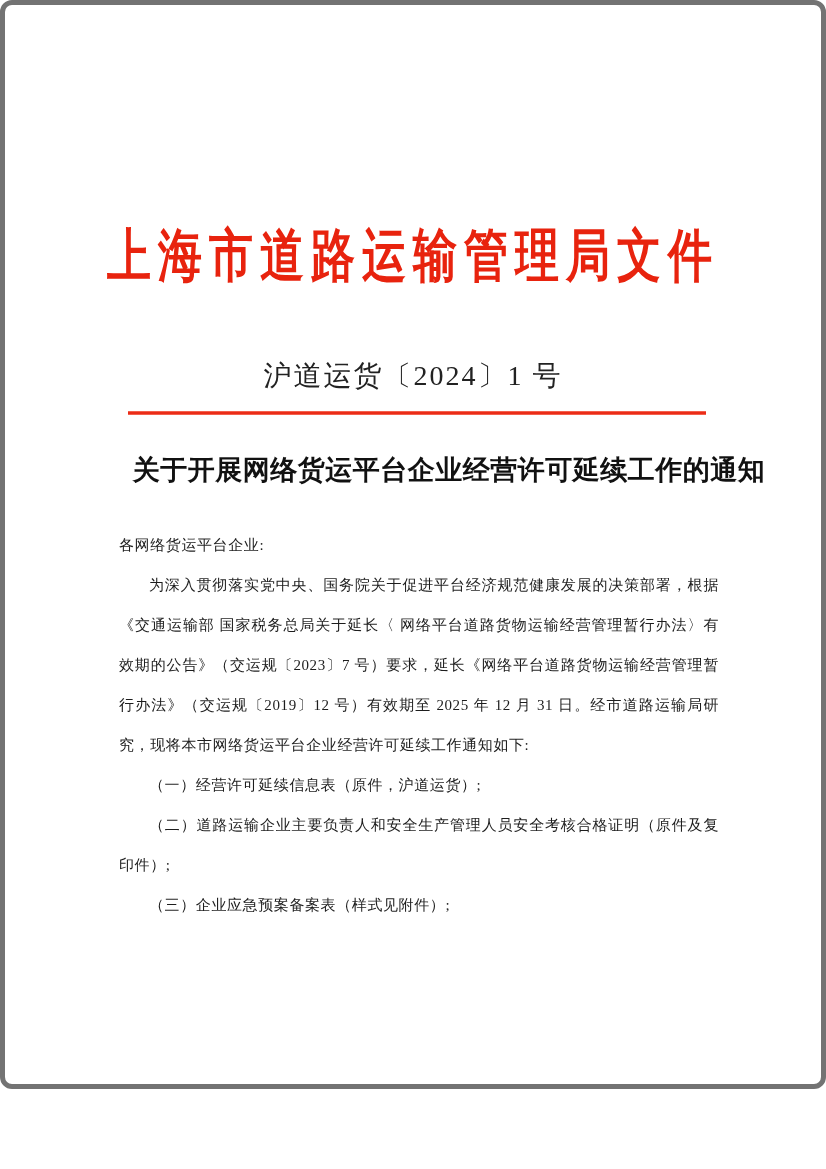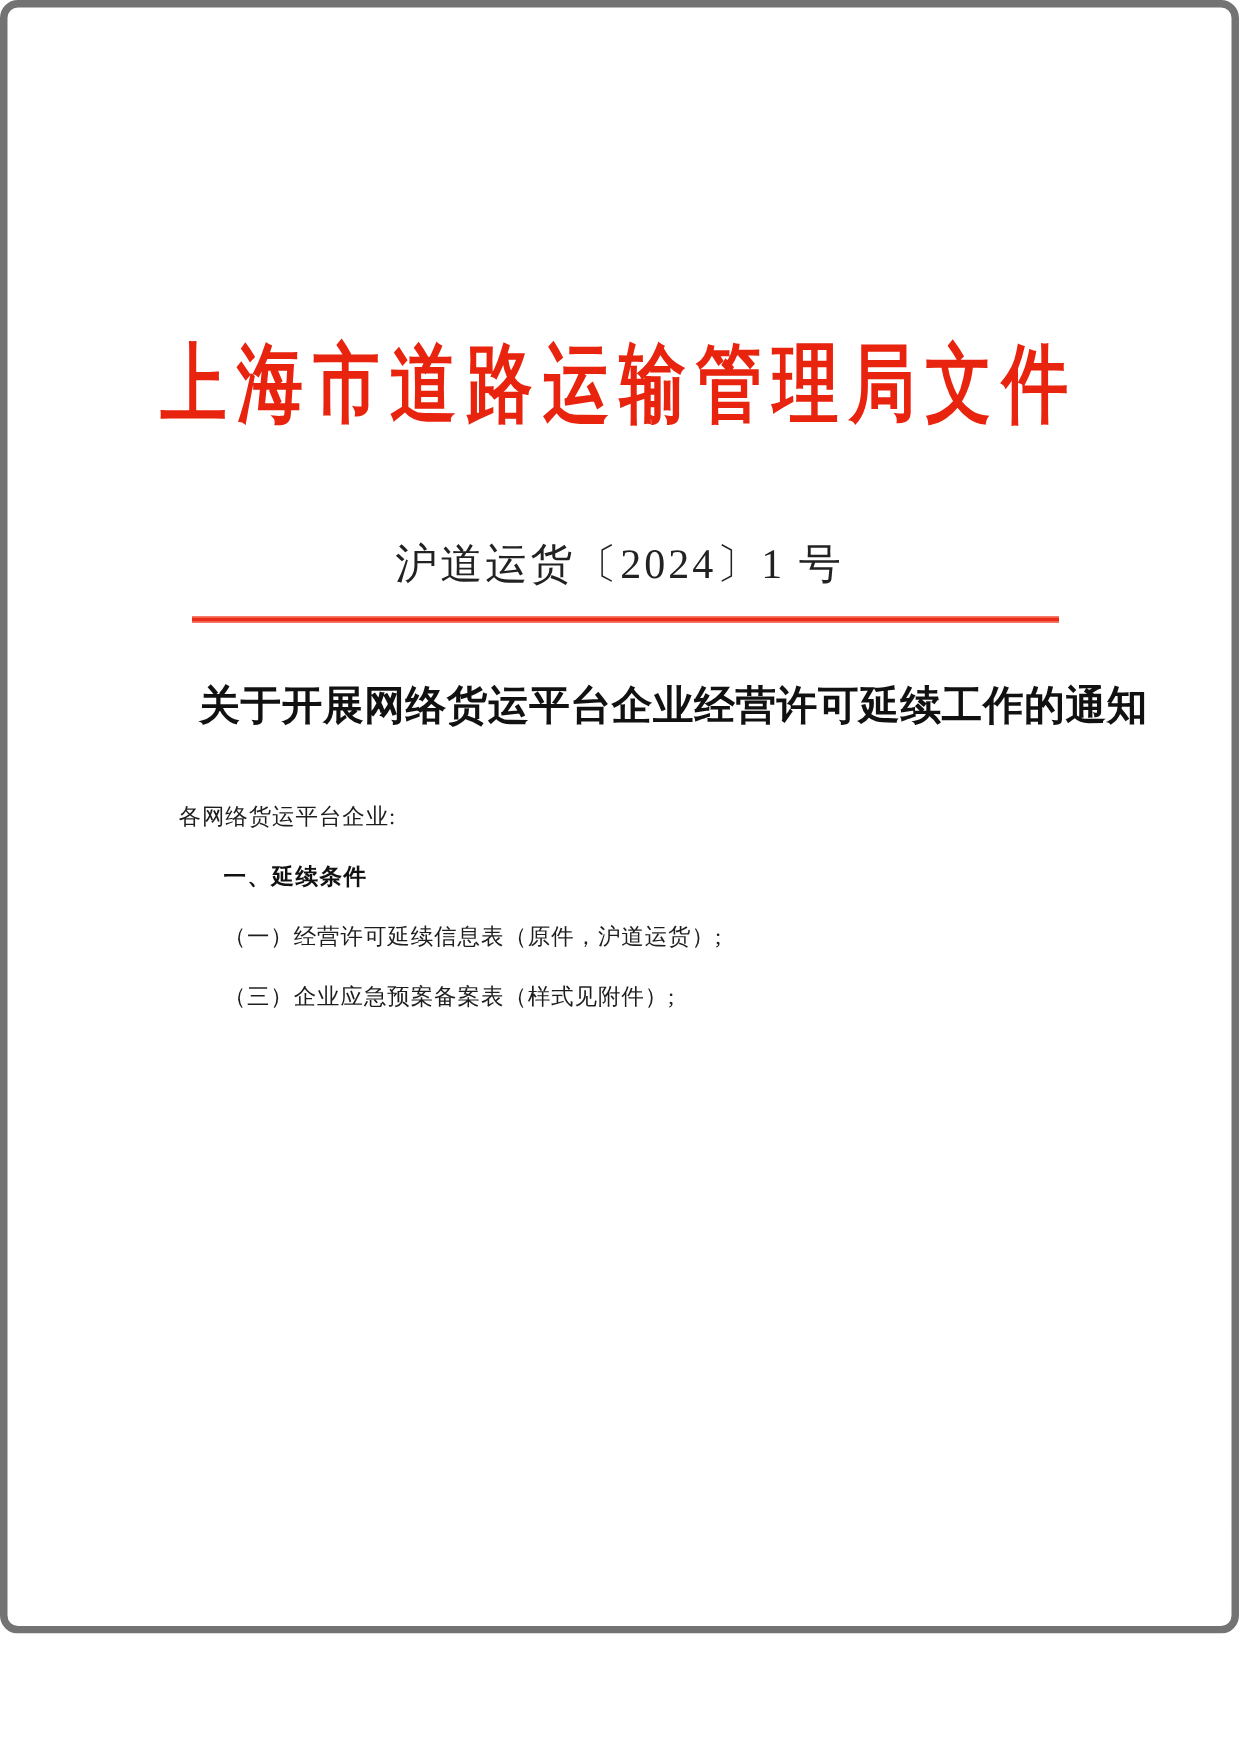--- a/index.html
+++ b/index.html
@@ -132,20 +132,21 @@
   </div>
 
   <div class="doc-number">沪道运货〔2024〕1 号</div>
 
   <div class="red-rule"></div>
 
   <div class="doc-title">关于开展网络货运平台企业经营许可延续工作的通知</div>
 
   <div class="body-block">
     <p>各网络货运平台企业:</p>
-    <p class="section-heading">一、延续条件</p>
+    <p class="indent">为深入贯彻落实党中央、国务院关于促进平台经济规范健康发展的决策部署，根据《交通运输部 国家税务总局关于延长〈 网络平台道路货物运输经营管理暂行办法〉有效期的公告》（交运规〔2023〕7 号）要求，延长《网络平台道路货物运输经营管理暂行办法》（交运规〔2019〕12 号）有效期至 2025 年 12 月 31 日。经市道路运输局研究，现将本市网络货运平台企业经营许可延续工作通知如下:</p>
     <p class="indent">（一）经营许可延续信息表（原件，沪道运货）;</p>
+    <p class="indent">（二）道路运输企业主要负责人和安全生产管理人员安全考核合格证明（原件及复印件）;</p>
     <p class="indent">（三）企业应急预案备案表（样式见附件）;</p>
   </div>
 
   <div class="page-number">— 1 —</div>
 
 </div>
 
 </body></html>

